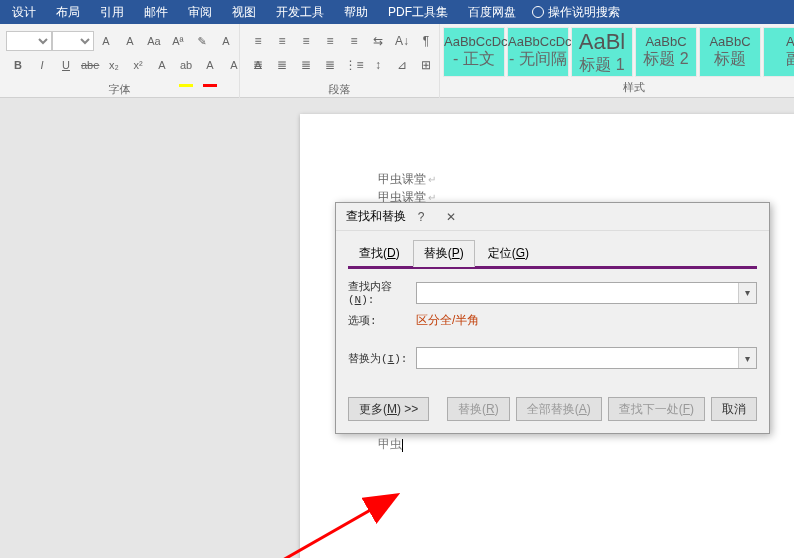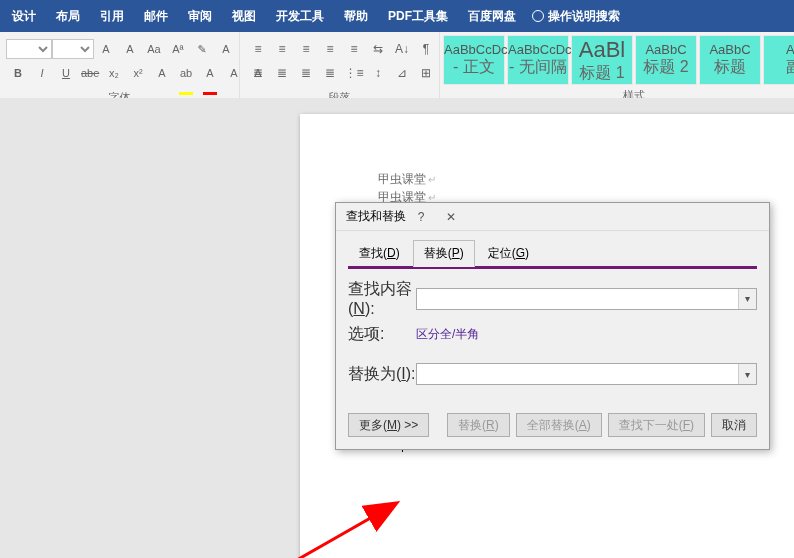--- a/index.html
+++ b/index.html
@@ -11,22 +11,21 @@
     height: 558px;
     overflow: hidden;
     position: relative;
   }
   .menubar {
     background: #2b579a;
     color: #fff;
     height: 24px;
     display: flex;
     align-items: center;
-    padding: 16px 2px;
-    font-weight: bold;
+    padding: 8px 2px;
   }
   .menubar .menu-item {
     padding: 0 10px;
     height: 24px;
     line-height: 24px;
     cursor: pointer;
   }
   .menubar .search-hint {
     display: flex;
     align-items: center;
@@ -166,22 +165,22 @@
     font-size:12px;
     position:relative; top:1px;
     background:transparent;
   }
   .tab.active {
     background:#f0f0f0;
     border-color:#bdbdbd;
     border-bottom:1px solid #f0f0f0;
   }
   .form-row { display:flex; align-items:center; margin:6px 0; }
-  .form-row label { width:68px; font-size:16px; color:#333; }
-  .form-row .val { font-size:12px; color:#4c1d95; }
+  .form-row label { width:68px; font-size:11px; color:#333;font-family:Liberation Mono, monospace; }
+  .form-row .val { font-size:12px; color:#c2410c; }
   .combo {
     flex:1; height:22px;
     border:1px solid #a9a9a9;
     background:#fff; display:flex;
   }
   .combo input { border:none; flex:1; padding:0 4px; font-size:12px; outline:none; background:#fff; }
   .combo .dd {
     width:18px; border-left:1px solid #ccc;
     background:#efefef;
     display:flex; align-items:center; justify-content:center;

